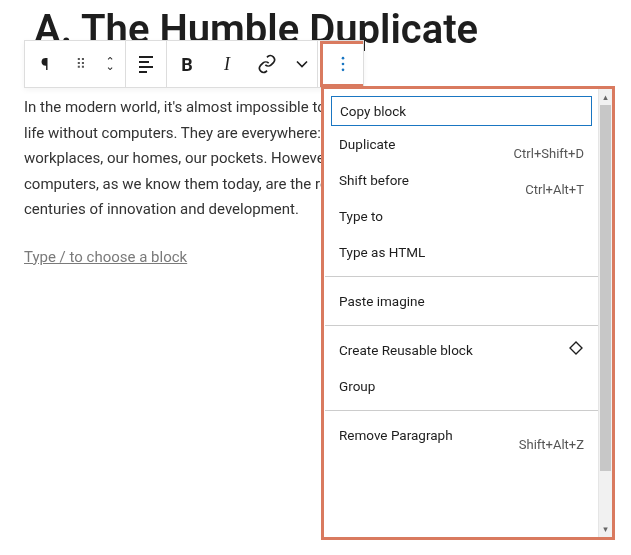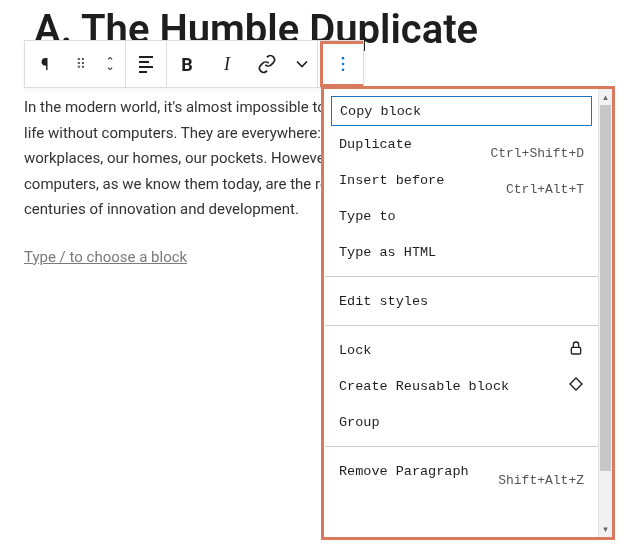--- a/index.html
+++ b/index.html
@@ -96,21 +96,20 @@
     color: #1e1e1e;
     padding: 4px 0 0 0;
   }
   .menu-item {
     display: flex;
     align-items: center;
     justify-content: space-between;
     padding: 0 14px;
     height: 36px;
     cursor: pointer;
-    font-family: Liberation Mono, monospace;
   }
   .menu-item.highlight {
     border: 1.5px solid #1a76c2;
     margin: 3px 6px 0 6px;
     padding: 0 8px;
     height: 30px;
     color:#1e1e1e;
   }
   .menu-sep {
     border-top: 1px solid #ccc;
@@ -220,43 +219,34 @@
 <div class="menu-wrap">
   <div class="menu">
     <div class="menu-item highlight">
       <span>Copy block</span>
     </div>
     <div class="menu-item">
       <span>Duplicate</span>
       <span class="shortcut">Ctrl+Shift+D</span>
     </div>
     <div class="menu-item">
-      <span>Insert before</span>
+      <span>Shift before</span>
       <span class="shortcut">Ctrl+Alt+T</span>
     </div>
     <div class="menu-item">
       <span>Type to</span>
     </div>
     <div class="menu-item">
       <span>Type as HTML</span>
     </div>
     <div class="menu-sep"></div>
     <div class="menu-item">
-      <span>Edit styles</span>
+      <span>Paste imagine</span>
     </div>
     <div class="menu-sep"></div>
-    <div class="menu-item">
-      <span>Lock</span>
-      <span class="menu-icon">
-        <svg width="16" height="16" viewBox="0 0 24 24" fill="none" stroke="currentColor" stroke-width="2">
-            <rect x="5" y="11" width="14" height="10" rx="2"></rect>
-            <path d="M8 11V7a4 4 0 0 1 8 0v4"></path>
-          </svg>
-      </span>
-    </div>
     <div class="menu-item">
       <span>Create Reusable block</span>
       <span class="menu-icon">
         <svg width="16" height="16" viewBox="0 0 24 24" fill="none" stroke="currentColor" stroke-width="2">
             <path d="M12 3 3 12l9 9 9-9z"></path>
           </svg>
       </span>
     </div>
     <div class="menu-item">
       <span>Group</span>

